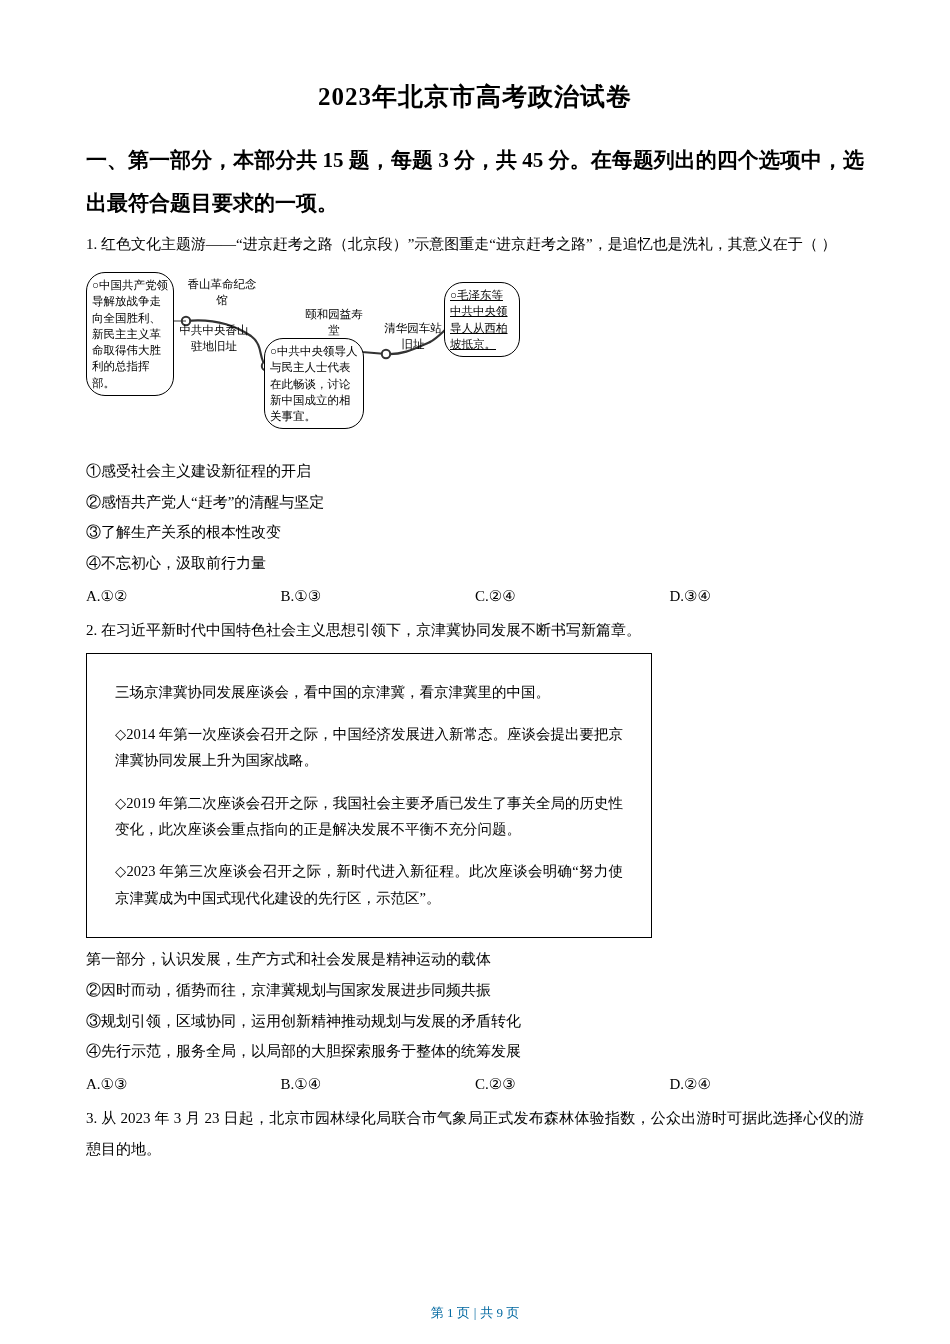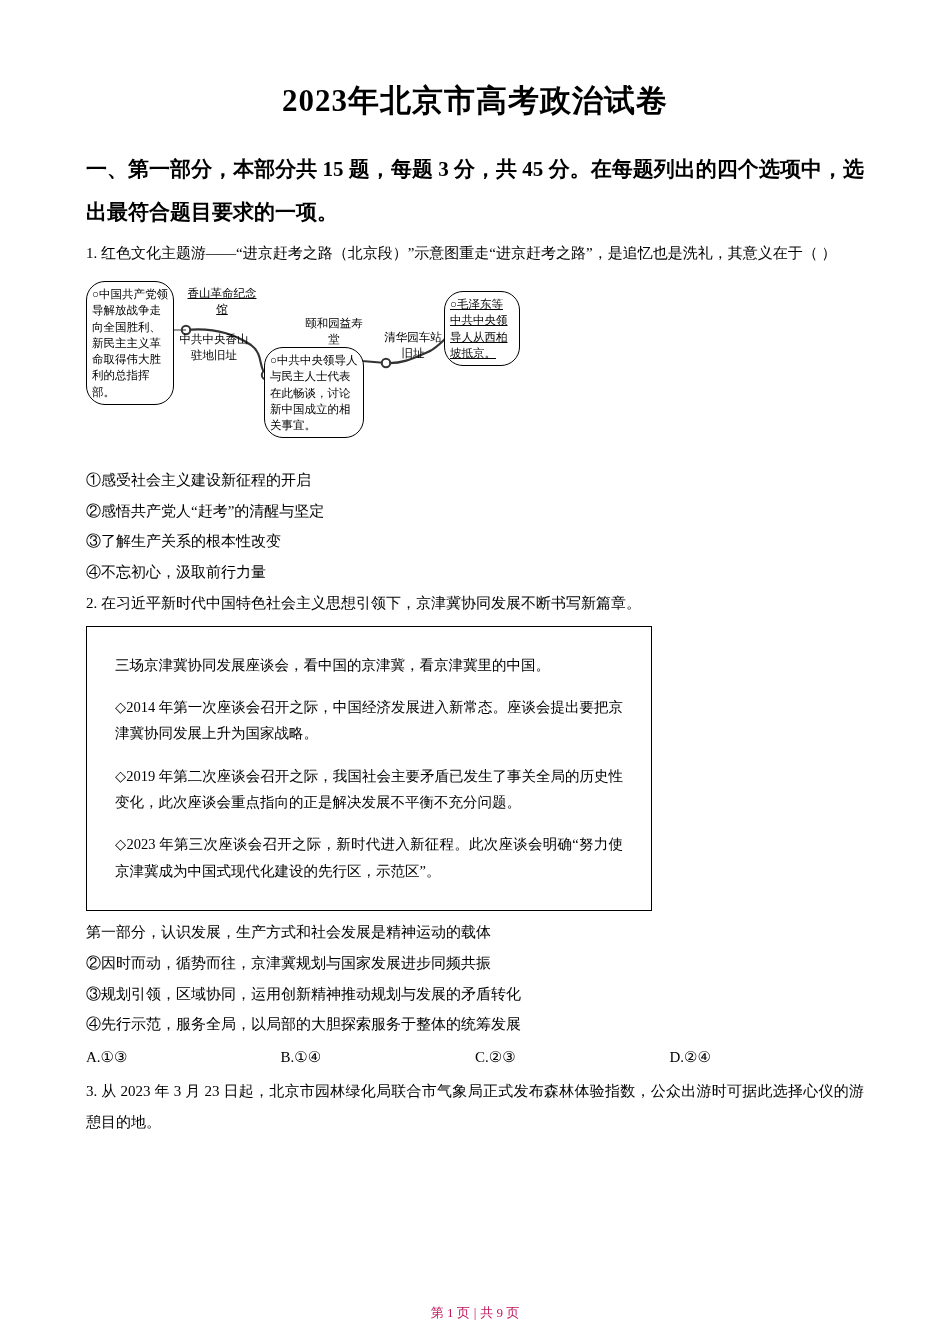--- a/index.html
+++ b/index.html
@@ -17,21 +17,21 @@
   }
   .page {
     width: 950px;
     height: 1344px;
     position: relative;
     box-sizing: border-box;
     padding: 62px 86px 0 86px;
   }
   .doc-title {
     text-align: center;
-    font-size: 31px;
+    font-size: 25px;
     font-weight: bold;
     letter-spacing: 1px;
     margin: 18px 0 26px 0;
   }
   .section-head {
     font-size: 21px;
     font-weight: bold;
     line-height: 2.05;
     text-align: justify;
     margin-bottom: 4px;
@@ -96,21 +96,21 @@
     margin: 16px;
   }
   
   .footer {
     position: absolute;
     left: 0;
     right: 0;
     bottom: 22px;
     text-align: center;
     font-size: 13px;
-    color: #be185d;
+    color: #0369a1;
   }
   .footer .sep {
     margin: 0 4px;
   }
 </style>
 </head>
 <body>
 
 <div class="page">
 
@@ -137,34 +137,40 @@
       <line x1="180" y1="100" x2="196" y2="112" stroke="#333" stroke-width="1.2"></line>
       <line x1="366" y1="58" x2="382" y2="52" stroke="#333" stroke-width="1.2"></line>
     </svg>
 
     <div class="callout" style="left:0px; top:6px; width:88px;">○中国共产党领导解放战争走向全国胜利、新民主主义革命取得伟大胜利的总指挥部。</div>
 
     <div class="callout" style="left:178px; top:72px; width:100px;">○中共中央领导人与民主人士代表在此畅谈，讨论新中国成立的相关事宜。</div>
 
     <div class="callout" style="left:358px; top:16px; width:76px;text-decoration:underline;">○毛泽东等中共中央领导人从西柏坡抵京。</div>
 
-    <div class="plainlabel" style="left:100px; top:10px; width:72px;text-decoration:underline;">香山革命纪念馆</div>
+    <div class="plainlabel" style="left:100px; top:10px; width:72px;">香山革命纪念馆</div>
 
     <div class="plainlabel" style="left:92px; top:56px; width:72px;">中共中央香山驻地旧址</div>
 
     <div class="plainlabel" style="left:216px; top:40px; width:64px;">颐和园益寿堂</div>
 
     <div class="plainlabel" style="left:296px; top:54px; width:62px;">清华园车站旧址</div>
   </div>
 
   <p class="opt-line">①感受社会主义建设新征程的开启</p>
   <p class="opt-line">②感悟共产党人“赶考”的清醒与坚定</p>
   <p class="opt-line">③了解生产关系的根本性改变</p>
   <p class="opt-line">④不忘初心，汲取前行力量</p>
 
+  <div class="choices">
+    <span>A.①②</span>
+    <span>B.①③</span>
+    <span>C.②④</span>
+    <span>D.③④</span>
+  </div>
 
   <p class="q-text">2. 在习近平新时代中国特色社会主义思想引领下，京津冀协同发展不断书写新篇章。</p>
 
   <div class="material-box" style="width:540px;">
     <p>三场京津冀协同发展座谈会，看中国的京津冀，看京津冀里的中国。</p>
     <p>◇2014 年第一次座谈会召开之际，中国经济发展进入新常态。座谈会提出要把京津冀协同发展上升为国家战略。</p>
     <p>◇2019 年第二次座谈会召开之际，我国社会主要矛盾已发生了事关全局的历史性变化，此次座谈会重点指向的正是解决发展不平衡不充分问题。</p>
     <p>◇2023 年第三次座谈会召开之际，新时代进入新征程。此次座谈会明确“努力使京津冀成为中国式现代化建设的先行区，示范区”。</p>
   </div>
 

